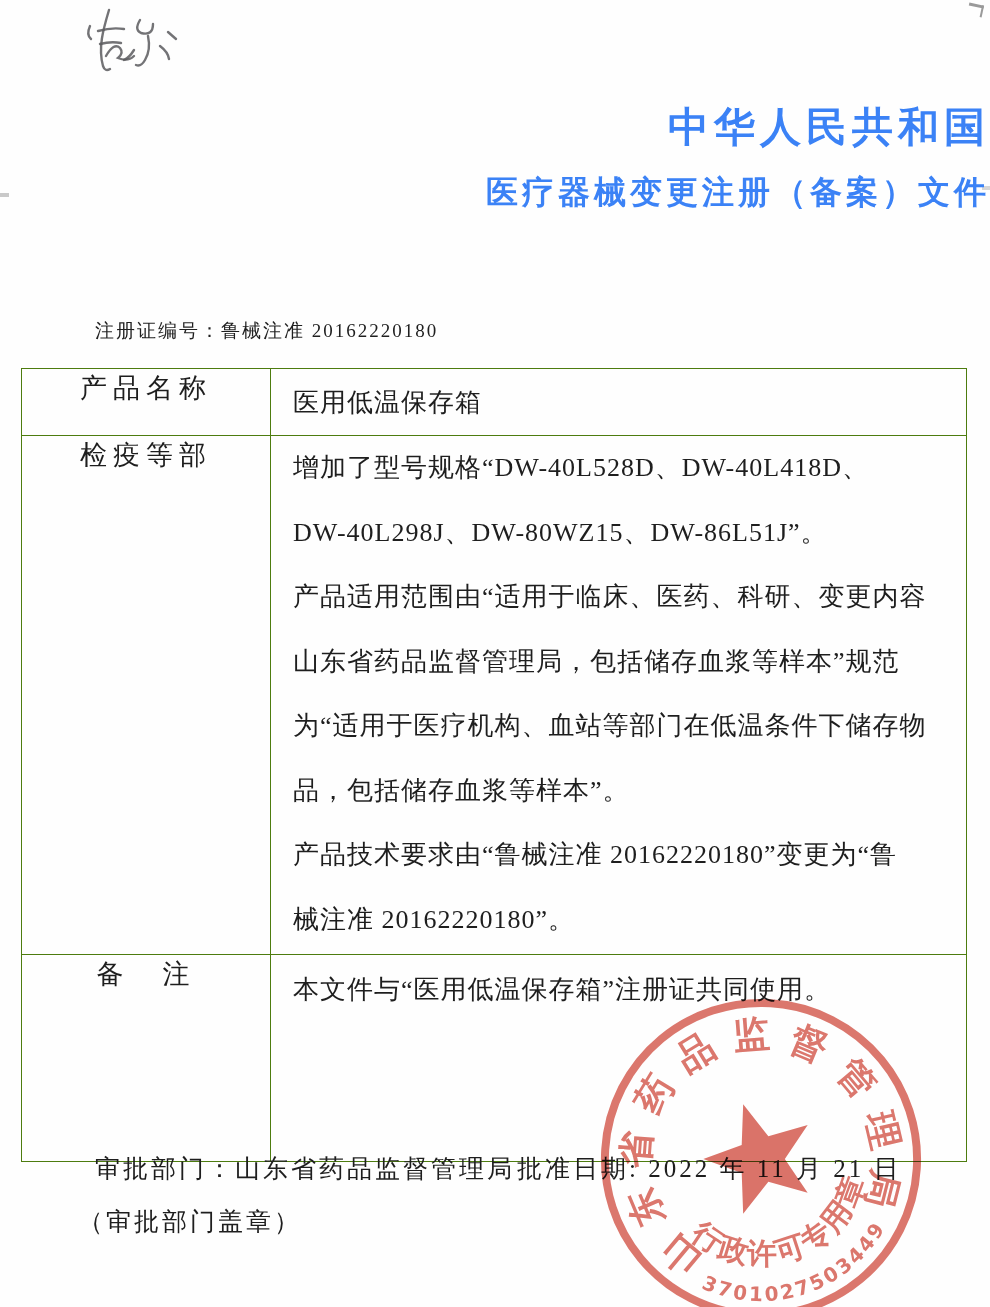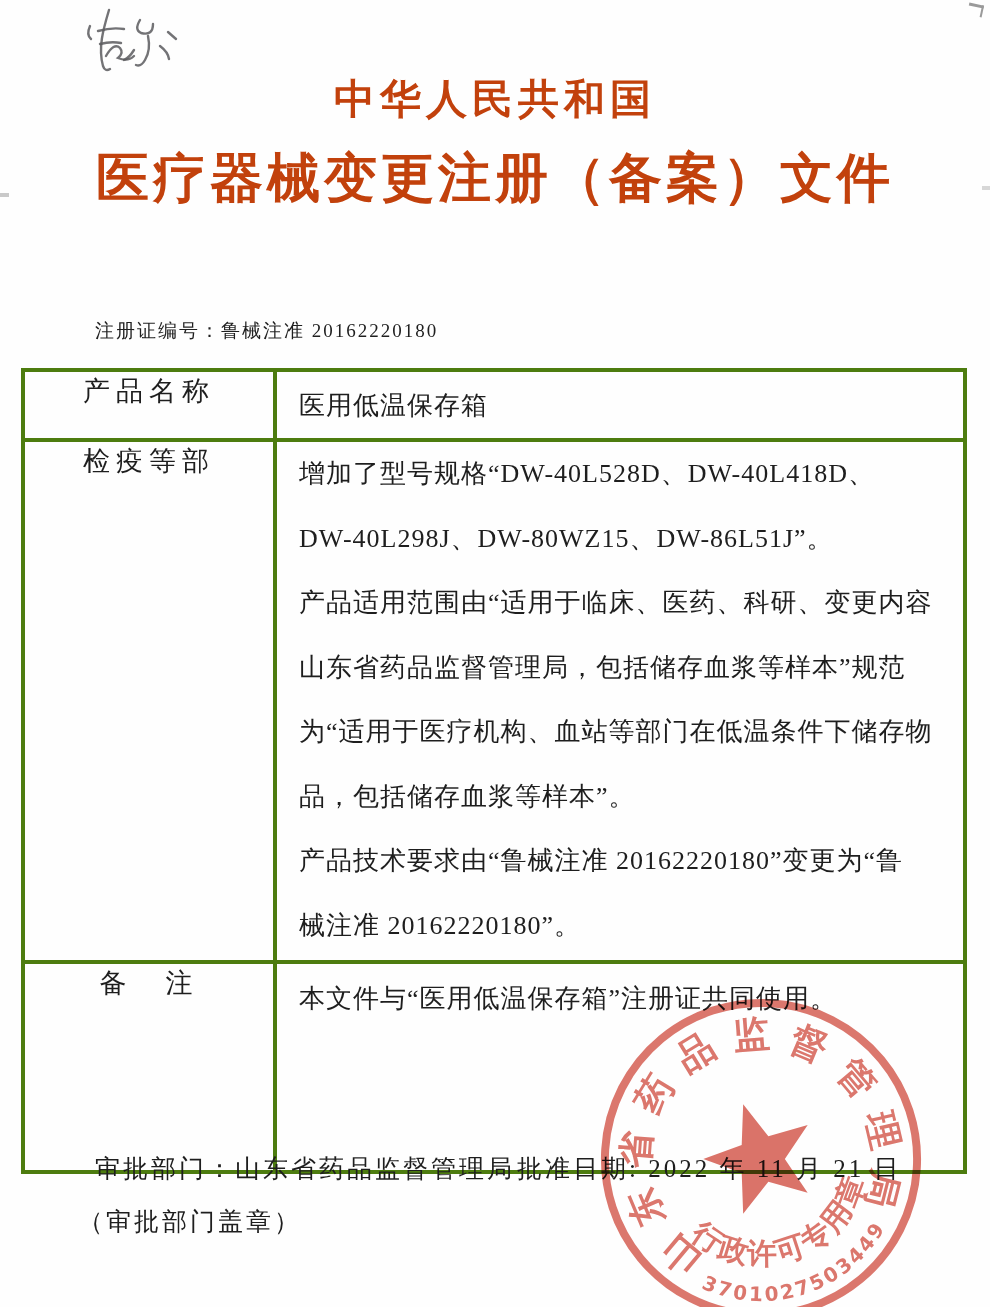--- a/index.html
+++ b/index.html
@@ -6,31 +6,31 @@
   .page{
     position:relative;
     width:990px;height:1307px;
     margin:0 auto;
     background:#fefefe;
     overflow:hidden;
     font-family:"Liberation Serif","DejaVu Serif",serif;
     color:#222;
   }
   
-  .title{position:absolute;left:0;top:72px;width:100%;text-align:center;
+  .title{position:absolute;left:0;top:100px;width:100%;text-align:right;
     font-family:"Liberation Sans","DejaVu Sans",sans-serif;
-    font-weight:bold;color:#c2410c;}
+    font-weight:bold;color:#3b82f6;}
   .title .t1{font-size:41px;letter-spacing:5px;}
-  .title .t2{font-size:53px;letter-spacing:4px;margin-top:16px;}
+  .title .t2{font-size:32px;letter-spacing:4px;margin-top:16px;}
   
   .regno{position:absolute;left:95px;top:318px;font-size:19px;letter-spacing:2px;color:#1f1f1f;}
   
   table.info{position:absolute;left:21px;top:368px;width:946px;
     border-collapse:collapse;table-layout:fixed;}
-  table.info td{border:4px solid #4d7c0f;vertical-align:top;color:#1e1e1e;}
+  table.info td{border:1px solid #4d7c0f;vertical-align:top;color:#1e1e1e;}
   td.lbl{width:246px;text-align:center;font-size:27px;letter-spacing:6px;vertical-align:middle;}
   td.val{font-size:26px;letter-spacing:1px;padding:0 10px 0 22px;}
   tr.r1 td{height:64px;}
   tr.r1 td.val{vertical-align:middle;}
   tr.r2 td{height:516px;}
   tr.r2 td.val{}
   tr.r2 .line{line-height:64.5px;white-space:nowrap;}
   tr.r3 td{height:194px;}
   tr.r3 td.val{padding-top:12px;line-height:46px;}
   

